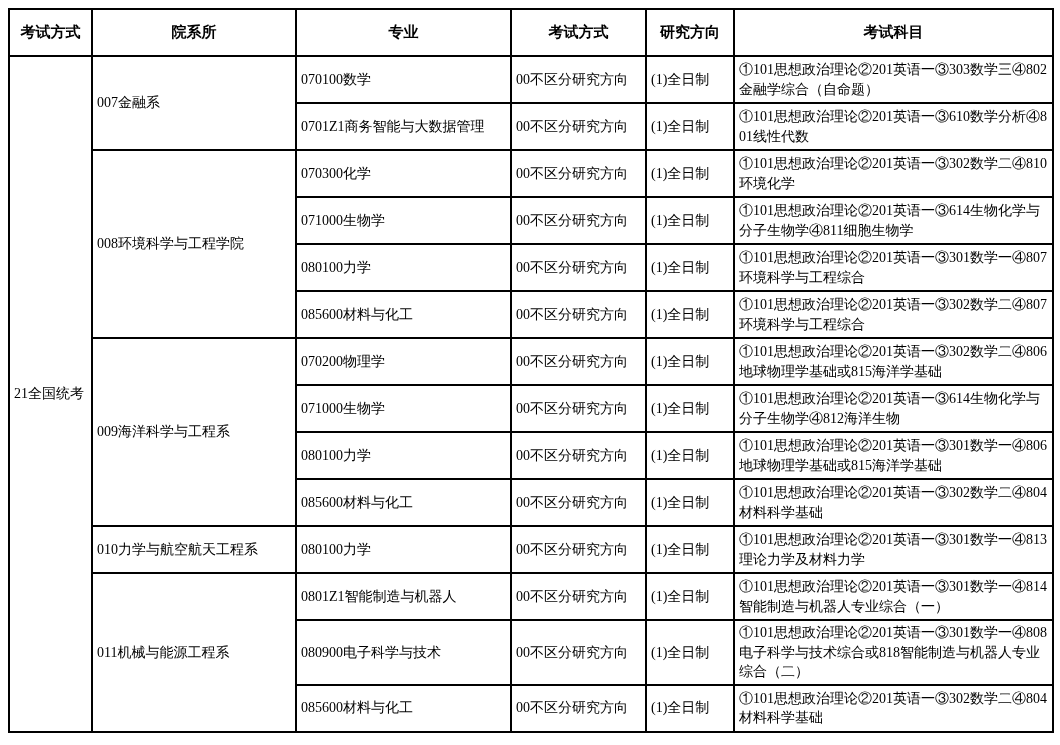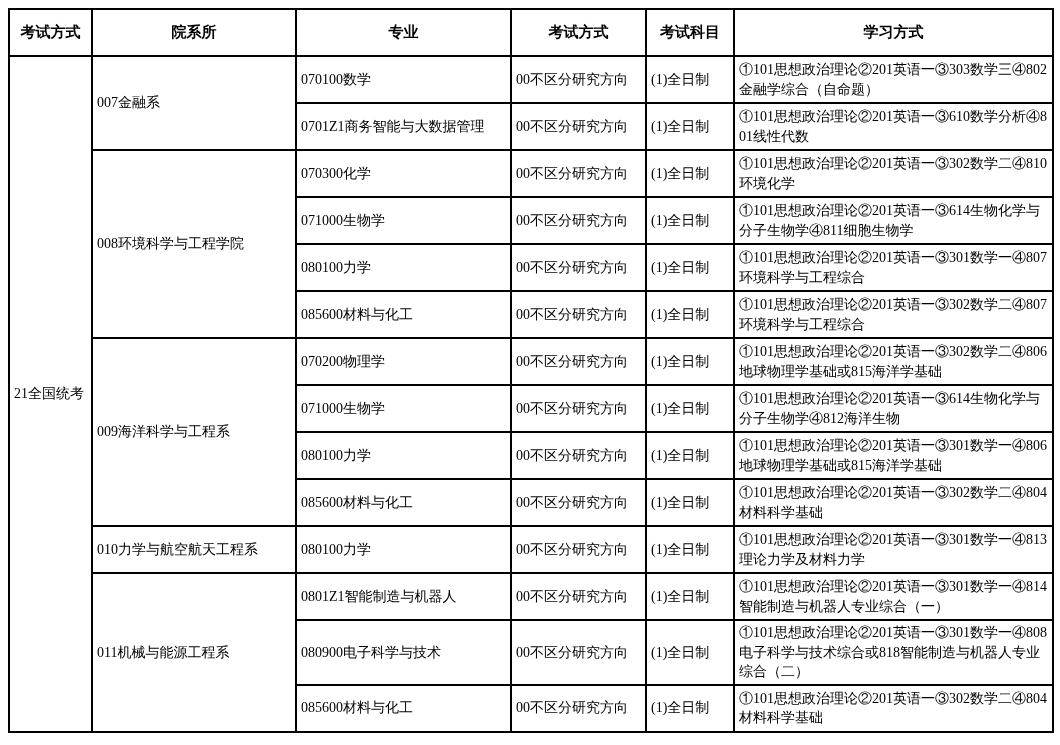--- a/index.html
+++ b/index.html
@@ -70,22 +70,22 @@
       <col class="c-dir">
         <col class="c-study">
         <col class="c-subject">
     </colgroup>
     <thead>
       <tr>
         <th>考试方式</th>
         <th>院系所</th>
         <th>专业</th>
         <th>考试方式</th>
+        <th>研究方向</th>
         <th>考试科目</th>
-        <th>学习方式</th>
       </tr>
     </thead>
     <tbody>
 
       <tr class="row">
         <td class="exam-method" rowspan="14">21全国统考</td>
         <td rowspan="2">007金融系</td>
         <td>070100数学</td>
         <td>00不区分研究方向</td>
         <td>(1)全日制</td>

